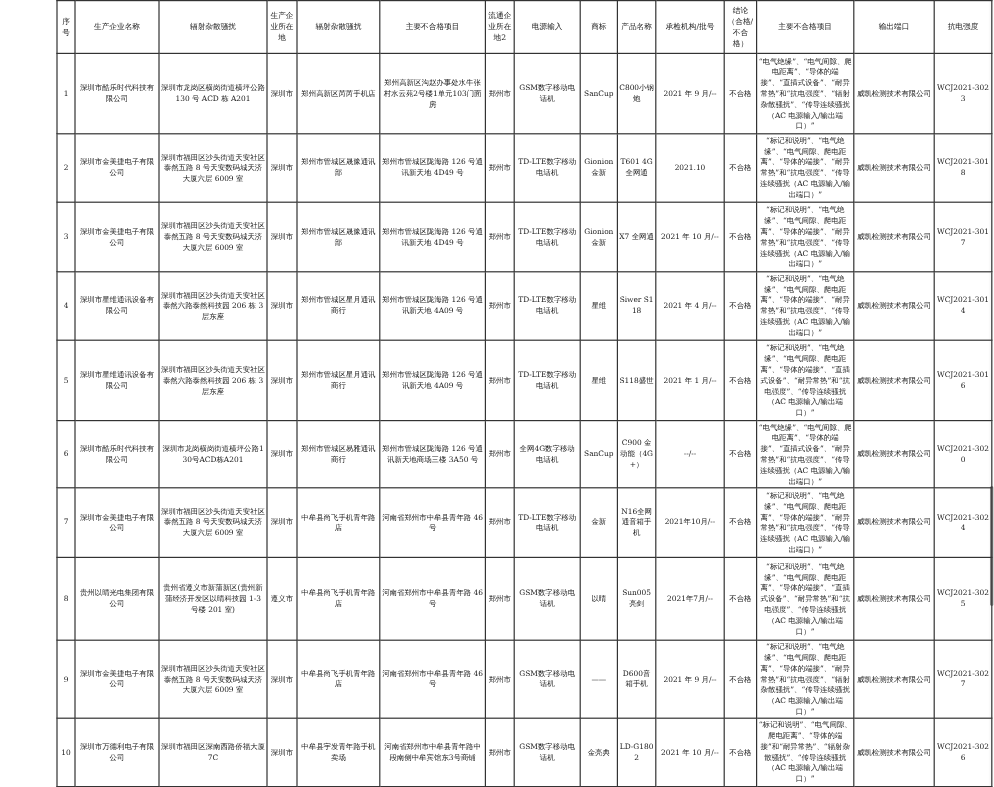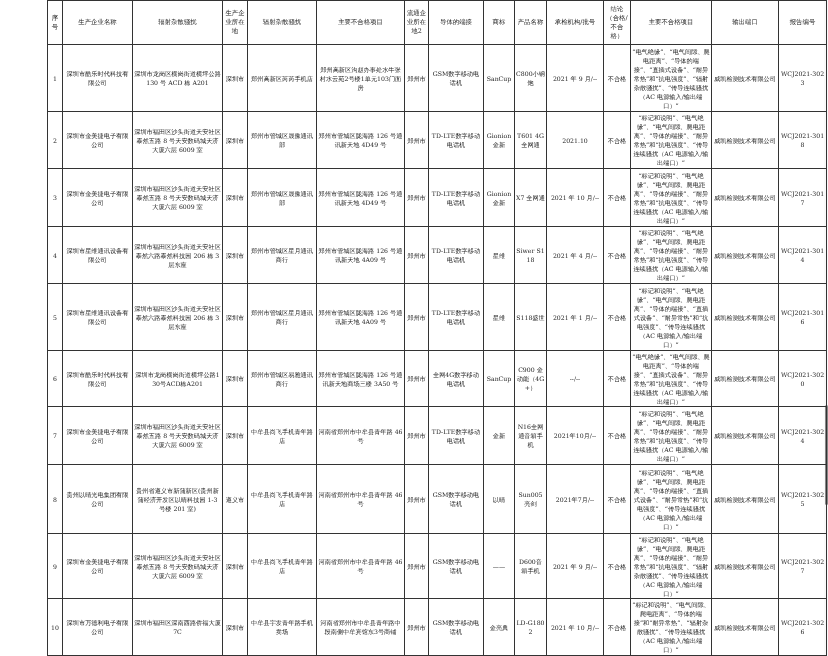--- a/index.html
+++ b/index.html
@@ -38,28 +38,28 @@
   </colgroup>
   <thead>
     <tr style="height:44px" id="hdr">
         <th>序号</th>
         <th>生产企业名称</th>
         <th>辐射杂散骚扰</th>
         <th>生产企业所在地</th>
         <th>辐射杂散骚扰</th>
         <th>主要不合格项目</th>
         <th>流通企业所在地2</th>
-        <th>导体的端接</th>
+        <th>电源输入</th>
         <th>商标</th>
         <th>产品名称</th>
         <th>承检机构/批号</th>
         <th>结论（合格/不合格）</th>
         <th>主要不合格项目</th>
         <th>输出端口</th>
-        <th>报告编号</th>
+        <th>抗电强度</th>
       </tr>
   </thead>
   <tbody id="body">
       <tr style="height: 67px;">
         <td>1</td>
         <td>深圳市酷乐时代科技有限公司</td>
         <td>深圳市龙岗区横岗街道横坪公路 130 号 ACD 栋 A201</td>
         <td>深圳市</td>
         <td>郑州高新区芮芮手机店</td>
         <td>郑州高新区沟赵办事处水牛张村水云苑2号楼1单元103门面房</td>

